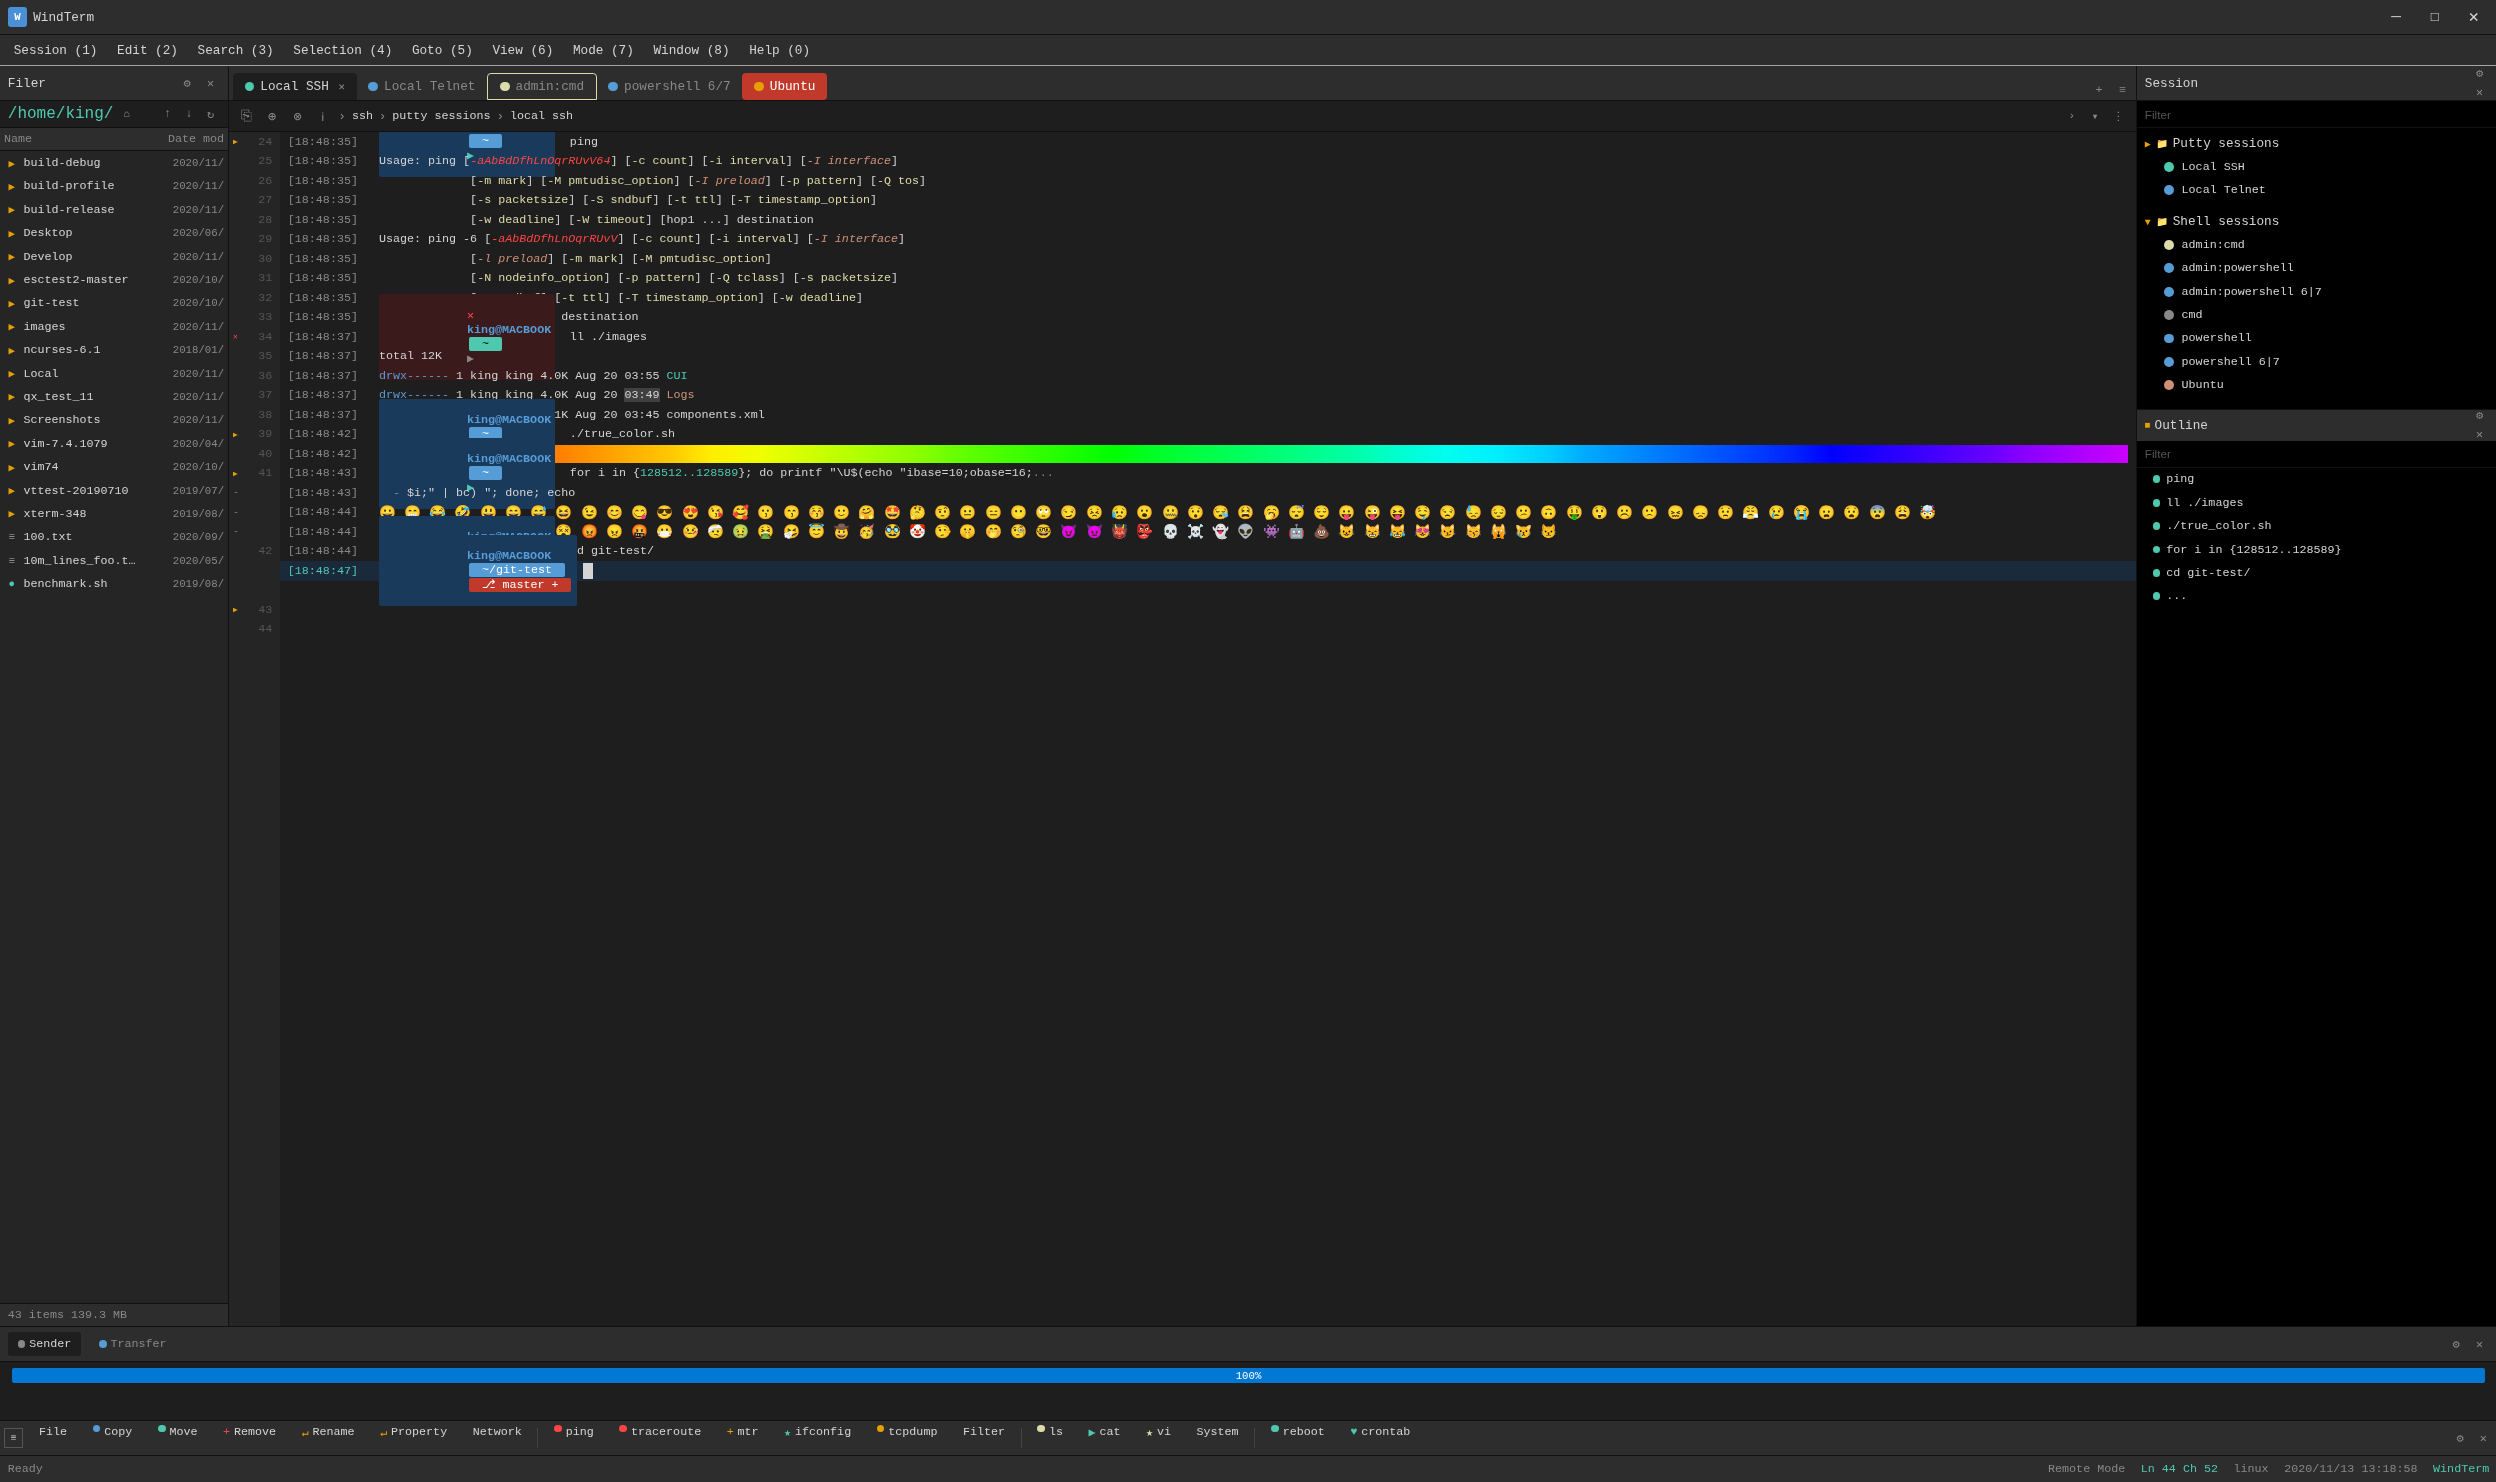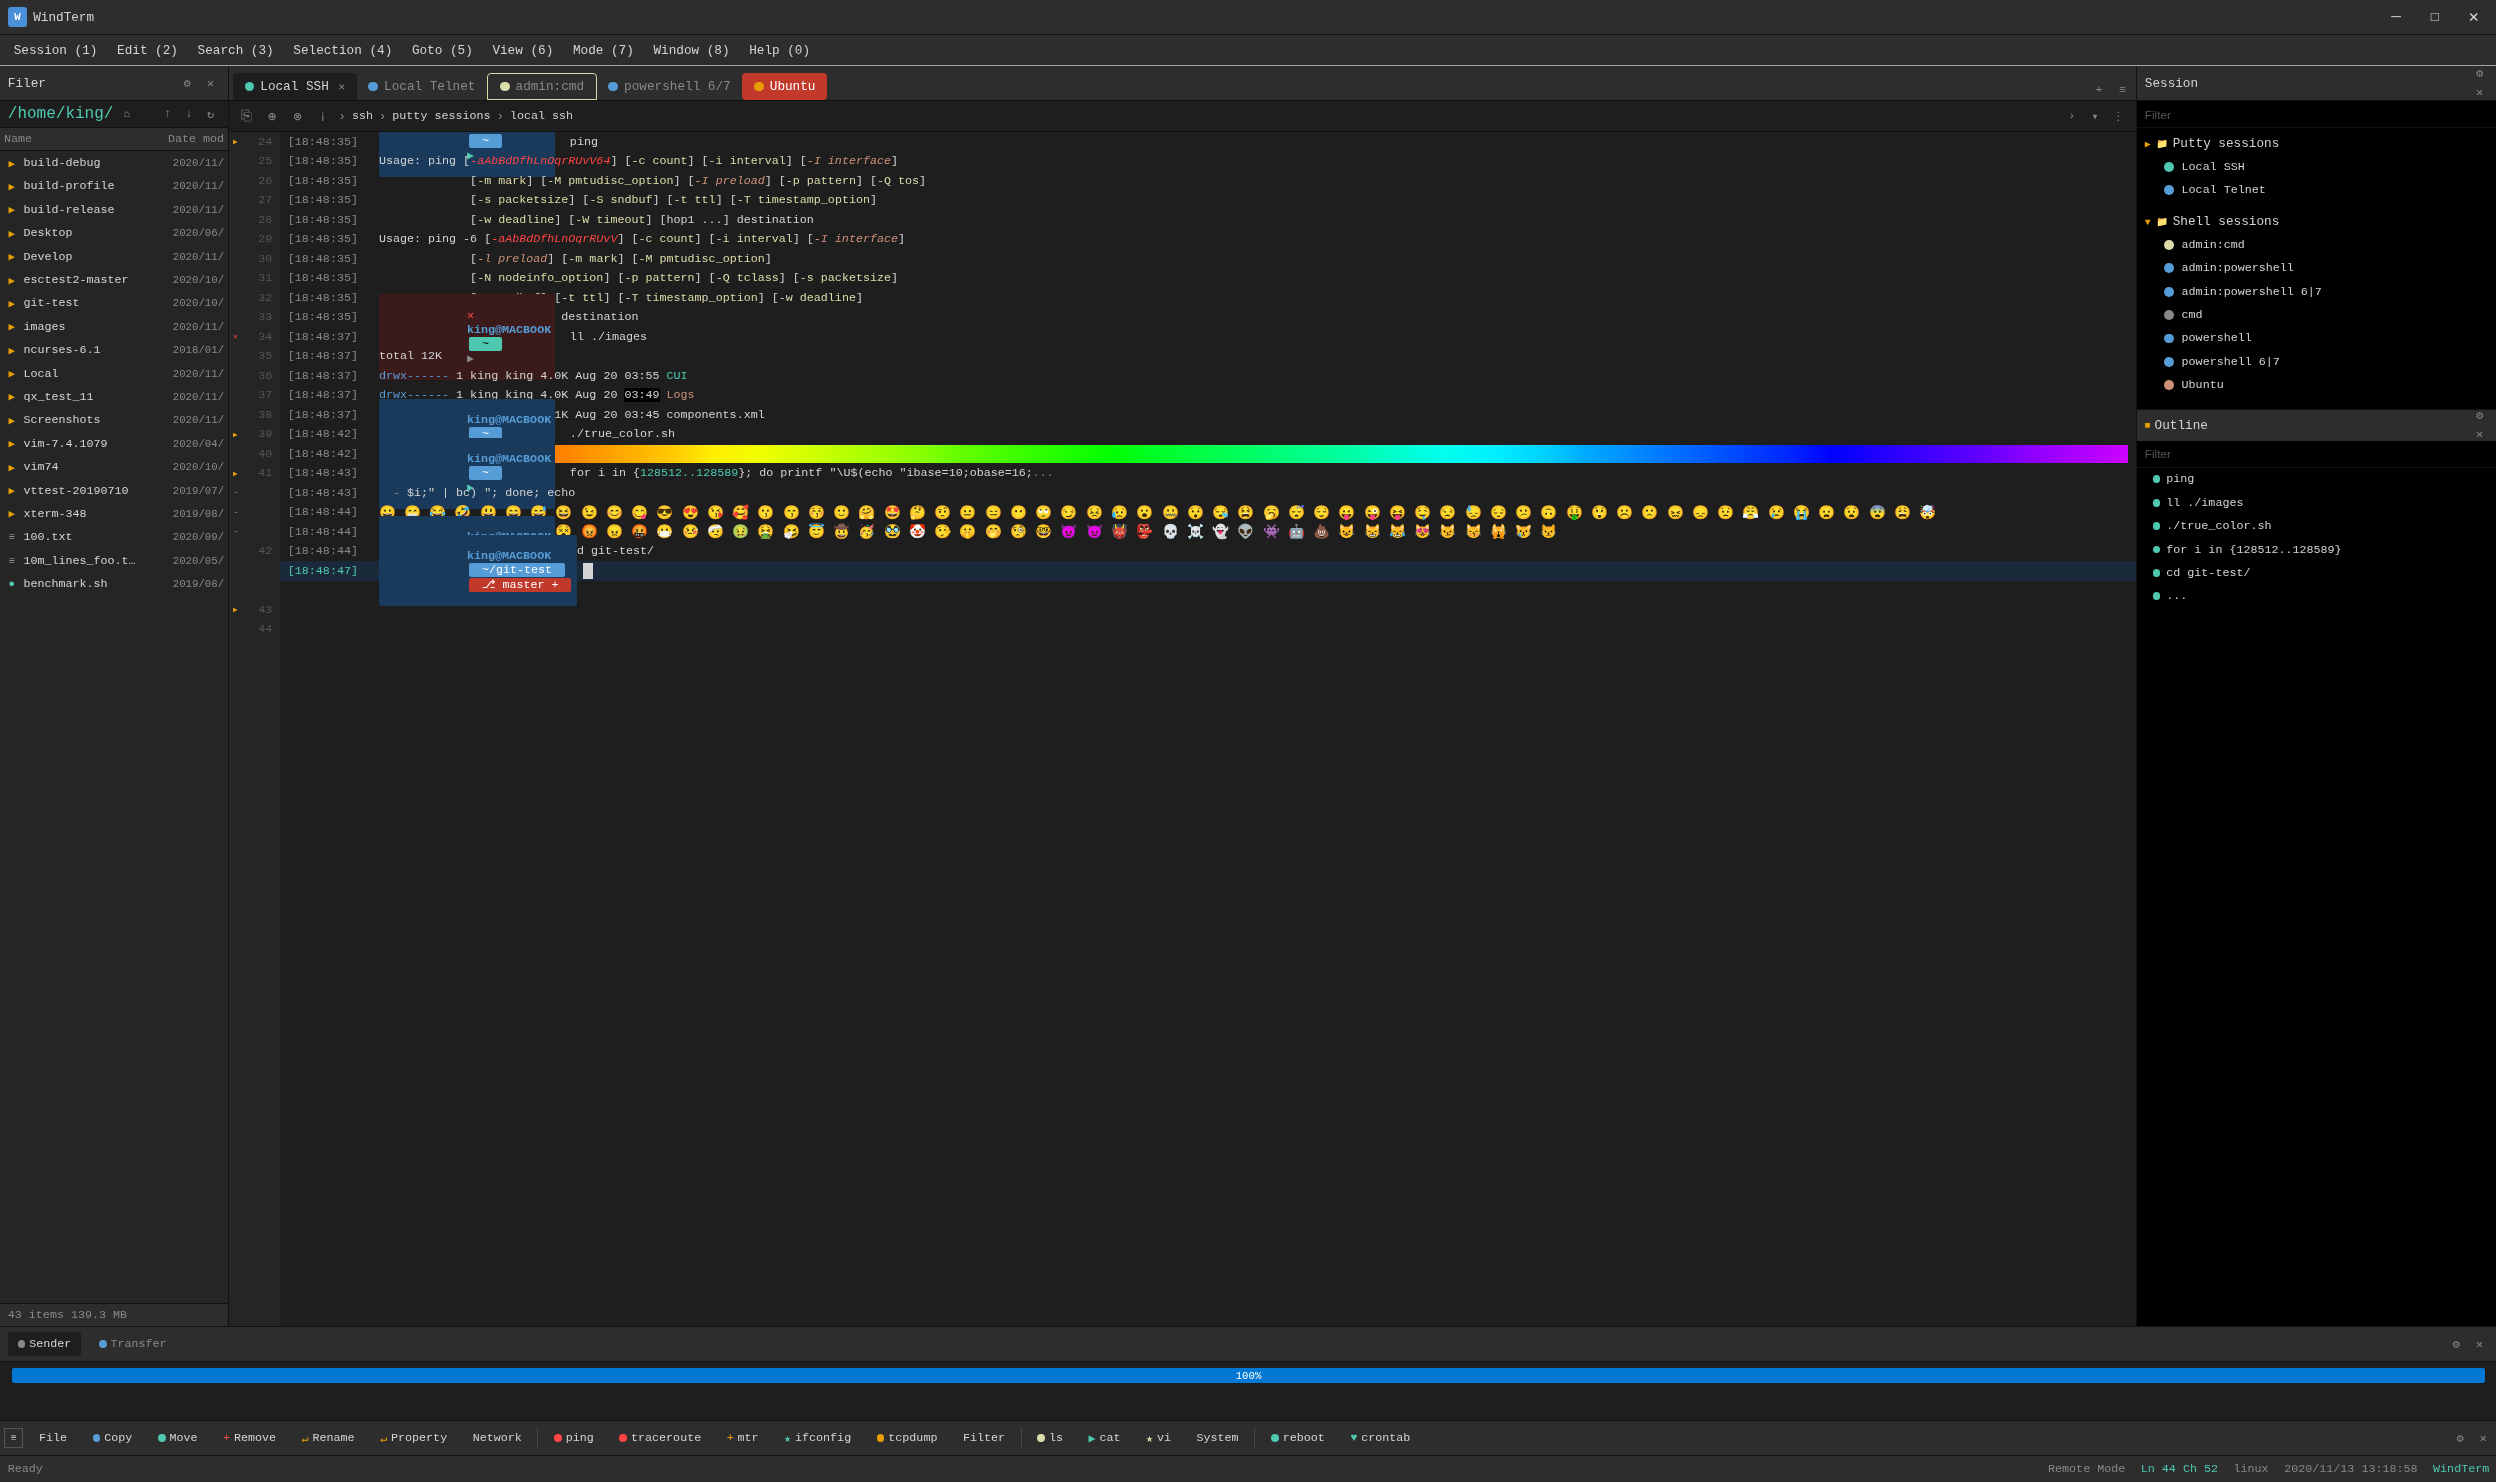--- a/index.html
+++ b/index.html
@@ -474,21 +474,21 @@
       display: flex;
       align-items: center;
       padding: 0 3.9px;
       border-top: 1px solid #111;
       gap: 5.9px;
       flex-shrink: 0;
     }
     .status-btn {
       height: 27px;
       display: flex;
-      align-items: center;
+      align-items: flex-start;
       padding: 0 9.8px;
       border-radius: 2.9px;
       cursor: pointer;
       font-size: 11.7px;
       gap: 3.9px;
       white-space: nowrap;
     }
 
     
     #bottom-status {
@@ -820,21 +820,21 @@
         <div class="term-line">
           <span class="ts">[18:48:37]</span>
           <span style="color:#569cd6;">drwx------</span>
           <span> 1 king king 4.0K Aug 20 03:55 </span>
           <span style="color:#4ec9b0;">CUI</span>
         </div>
 
         <div class="term-line">
           <span class="ts">[18:48:37]</span>
           <span style="color:#569cd6;">drwx------</span>
-          <span> 1 king king 4.0K Aug 20 <span style="background:#000000;">03:49</span> </span>
+          <span> 1 king king 4.0K Aug 20 <span style="background:#404040;">03:49</span> </span>
           <span style="color:#ce9178;">Logs</span>
         </div>
 
         <div class="term-line">
           <span class="ts">[18:48:37]</span>
           <span style="color:#888;">-rwx------</span>
           <span> 1 king king  11K Aug 20 03:45 components.xml</span>
         </div>
 
         <div class="term-line">

